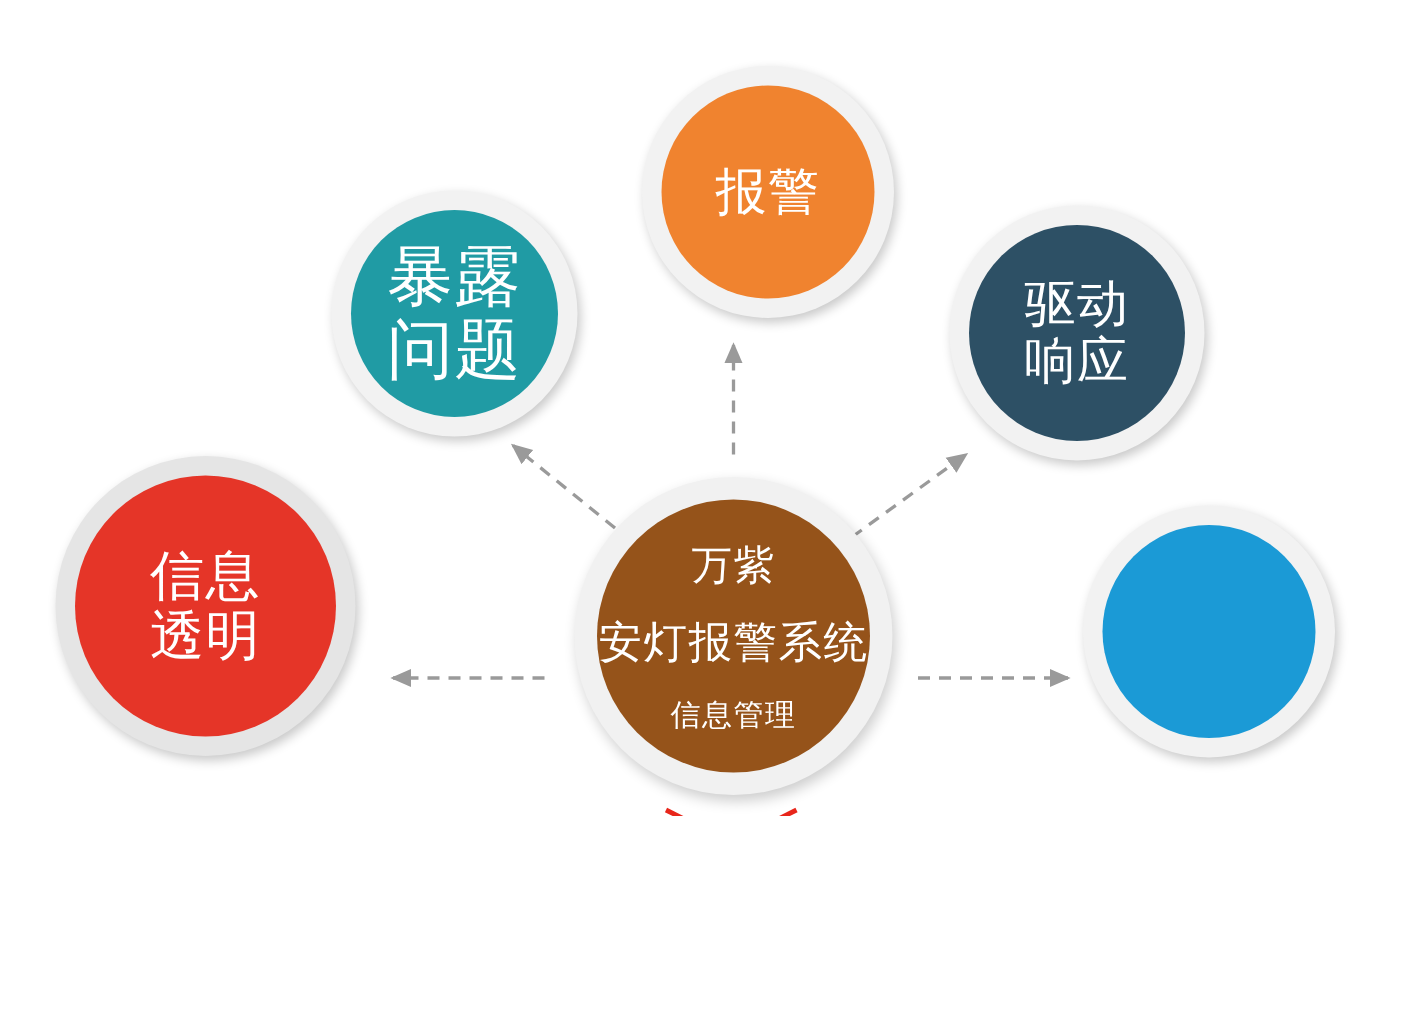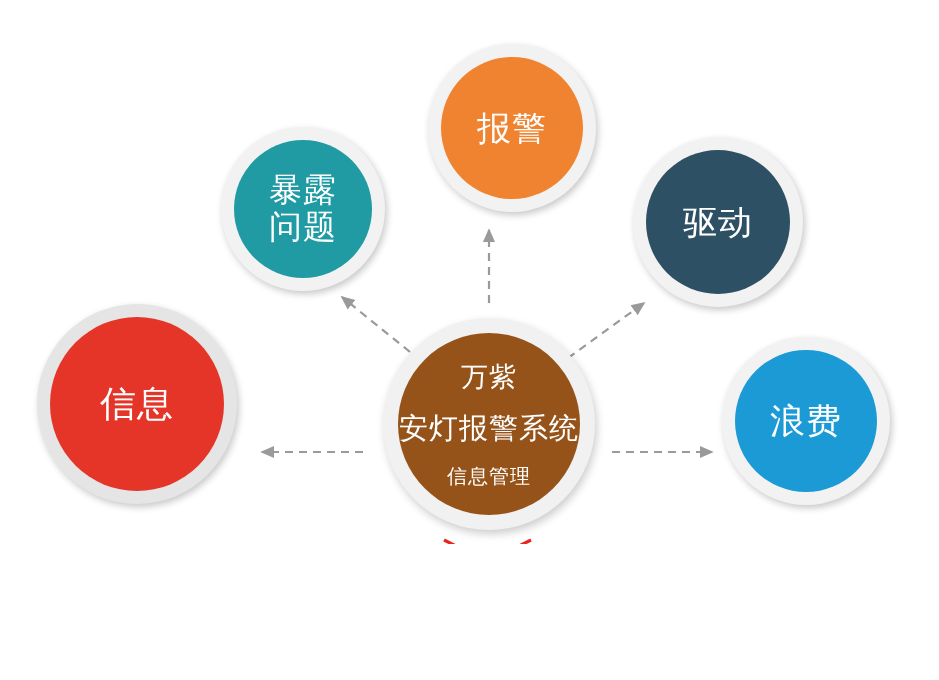--- a/index.html
+++ b/index.html
@@ -107,38 +107,39 @@
       </g>
   </svg>
 
   <div id="nodes-container">
       <div class="node" style="left: 428px; top: 44px; width: 168px; height: 168px; background: rgb(242, 242, 242);">
         <div class="disc" style="width: 142px; height: 142px; background: rgb(240, 131, 47); color: rgb(255, 255, 255); font-size: 34px;">
           <span class="ln">报警</span>
         </div>
       </div>
       <div class="node" style="left: 221px; top: 127px; width: 164px; height: 164px; background: rgb(242, 242, 242);">
-        <div class="disc" style="width: 138px; height: 138px; background: rgb(32, 155, 164); color: rgb(255, 255, 255); font-size: 33px;">
+        <div class="disc" style="width: 138px; height: 138px; background: rgb(32, 155, 164); color: rgb(255, 255, 255); font-size: 44px;">
           <span class="ln">暴露</span>
           <span class="ln">问题</span>
         </div>
       </div>
       <div class="node" style="left: 633px; top: 137px; width: 170px; height: 170px; background: rgb(242, 242, 242);">
         <div class="disc" style="width: 144px; height: 144px; background: rgb(45, 80, 101); color: rgb(255, 255, 255); font-size: 34px;">
           <span class="ln">驱动</span>
+          <span class="ln">响应</span>
         </div>
       </div>
       <div class="node" style="left: 37px; top: 304px; width: 200px; height: 200px; background: #e5e5e5;">
         <div class="disc" style="width: 174px; height: 174px; background: rgb(229, 53, 40); color: rgb(255, 255, 255); font-size: 36px;">
           <span class="ln">信息</span>
+          <span class="ln">透明</span>
         </div>
       </div>
       <div class="node" style="left: 722px; top: 337px; width: 168px; height: 168px; background: rgb(242, 242, 242);">
         <div class="disc" style="width: 142px; height: 142px; background: rgb(27, 154, 214); color: rgb(255, 255, 255); font-size: 35px;">
-          <span class="ln">浪费</span>
         </div>
       </div>
     </div>
 
   <div id="hub" style="left: 383px; top: 318px; width: 212px; height: 212px; background: rgb(241, 241, 241); justify-content: center;">
     <div class="disc" style="width: 182px; height: 182px; background: rgb(149, 83, 26); color: rgb(255, 255, 255);">
       <span class="ln" style="font-size: 27px; margin: 7px 0px;">万紫</span>
       <span class="ln" style="font-size: 29px; margin: 7px 8px;">安灯报警系统</span>
       <span class="ln" style="font-size: 20px; margin: 7px 0px;">信息管理</span>
     </div>

